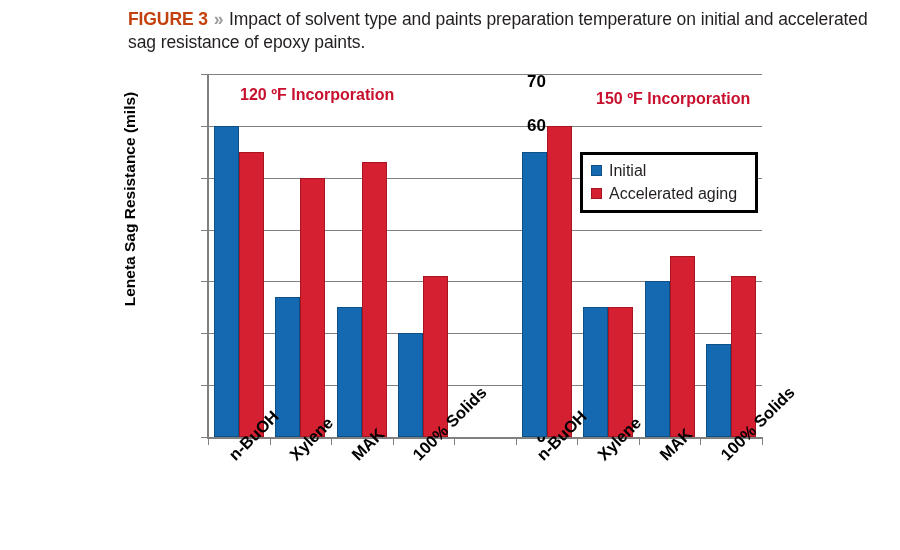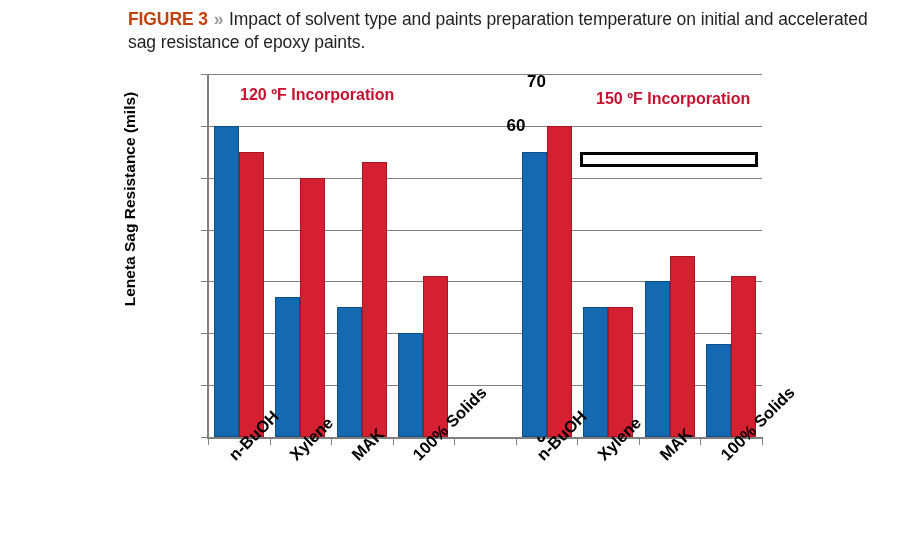--- a/index.html
+++ b/index.html
@@ -223,21 +223,21 @@
         <div class="ytick-label" style="top: 311.143px;">10</div>
         <div class="ytick-mark" style="top: 311.143px;"></div>
         <div class="ytick-label" style="top: 259.286px;">20</div>
         <div class="ytick-mark" style="top: 259.286px;"></div>
         <div class="ytick-label" style="top: 207.429px;">30</div>
         <div class="ytick-mark" style="top: 207.429px;"></div>
         <div class="ytick-label" style="top: 155.571px;">40</div>
         <div class="ytick-mark" style="top: 155.571px;"></div>
         <div class="ytick-label" style="top: 103.714px;">50</div>
         <div class="ytick-mark" style="top: 103.714px;"></div>
-        <div class="ytick-label" style="top: 51.8571px; text-align: center;">60</div>
+        <div class="ytick-label" style="top: 51.8571px;">60</div>
         <div class="ytick-mark" style="top: 51.8571px;"></div>
         <div class="ytick-label" style="top: 8px;">70</div>
         <div class="ytick-mark" style="top: 0px;"></div>
       </div>
     <div id="xticks">
         <div class="xtick-mark" style="left: 0px;"></div>
         <div class="xtick-mark" style="left: 61.5556px;"></div>
         <div class="xtick-mark" style="left: 123.111px;"></div>
         <div class="xtick-mark" style="left: 184.667px;"></div>
         <div class="xtick-mark" style="left: 246.222px;"></div>
@@ -275,15 +275,23 @@
       <div class="xcat-label" style="left: 532.556px; top: 391px;">n-BuOH</div>
       <div class="xcat-label" style="left: 594.111px; top: 391px;">Xylene</div>
       <div class="xcat-label" style="left: 655.667px; top: 391px;">MAK</div>
       <div class="xcat-label" style="left: 717.222px; top: 391px;">100% Solids</div>
     </div>
 
   <div class="annotation" id="annot-120">120 ºF Incorporation</div>
   <div class="annotation" id="annot-150">150 ºF Incorporation</div>
 
   <div id="legend">
+    <div class="legend-row">
+      <span class="legend-swatch initial"></span>
+      <span class="legend-text">Initial</span>
+    </div>
+    <div class="legend-row">
+      <span class="legend-swatch aged"></span>
+      <span class="legend-text">Accelerated aging</span>
+    </div>
   </div>
 
 </div>
 
 </body></html>

